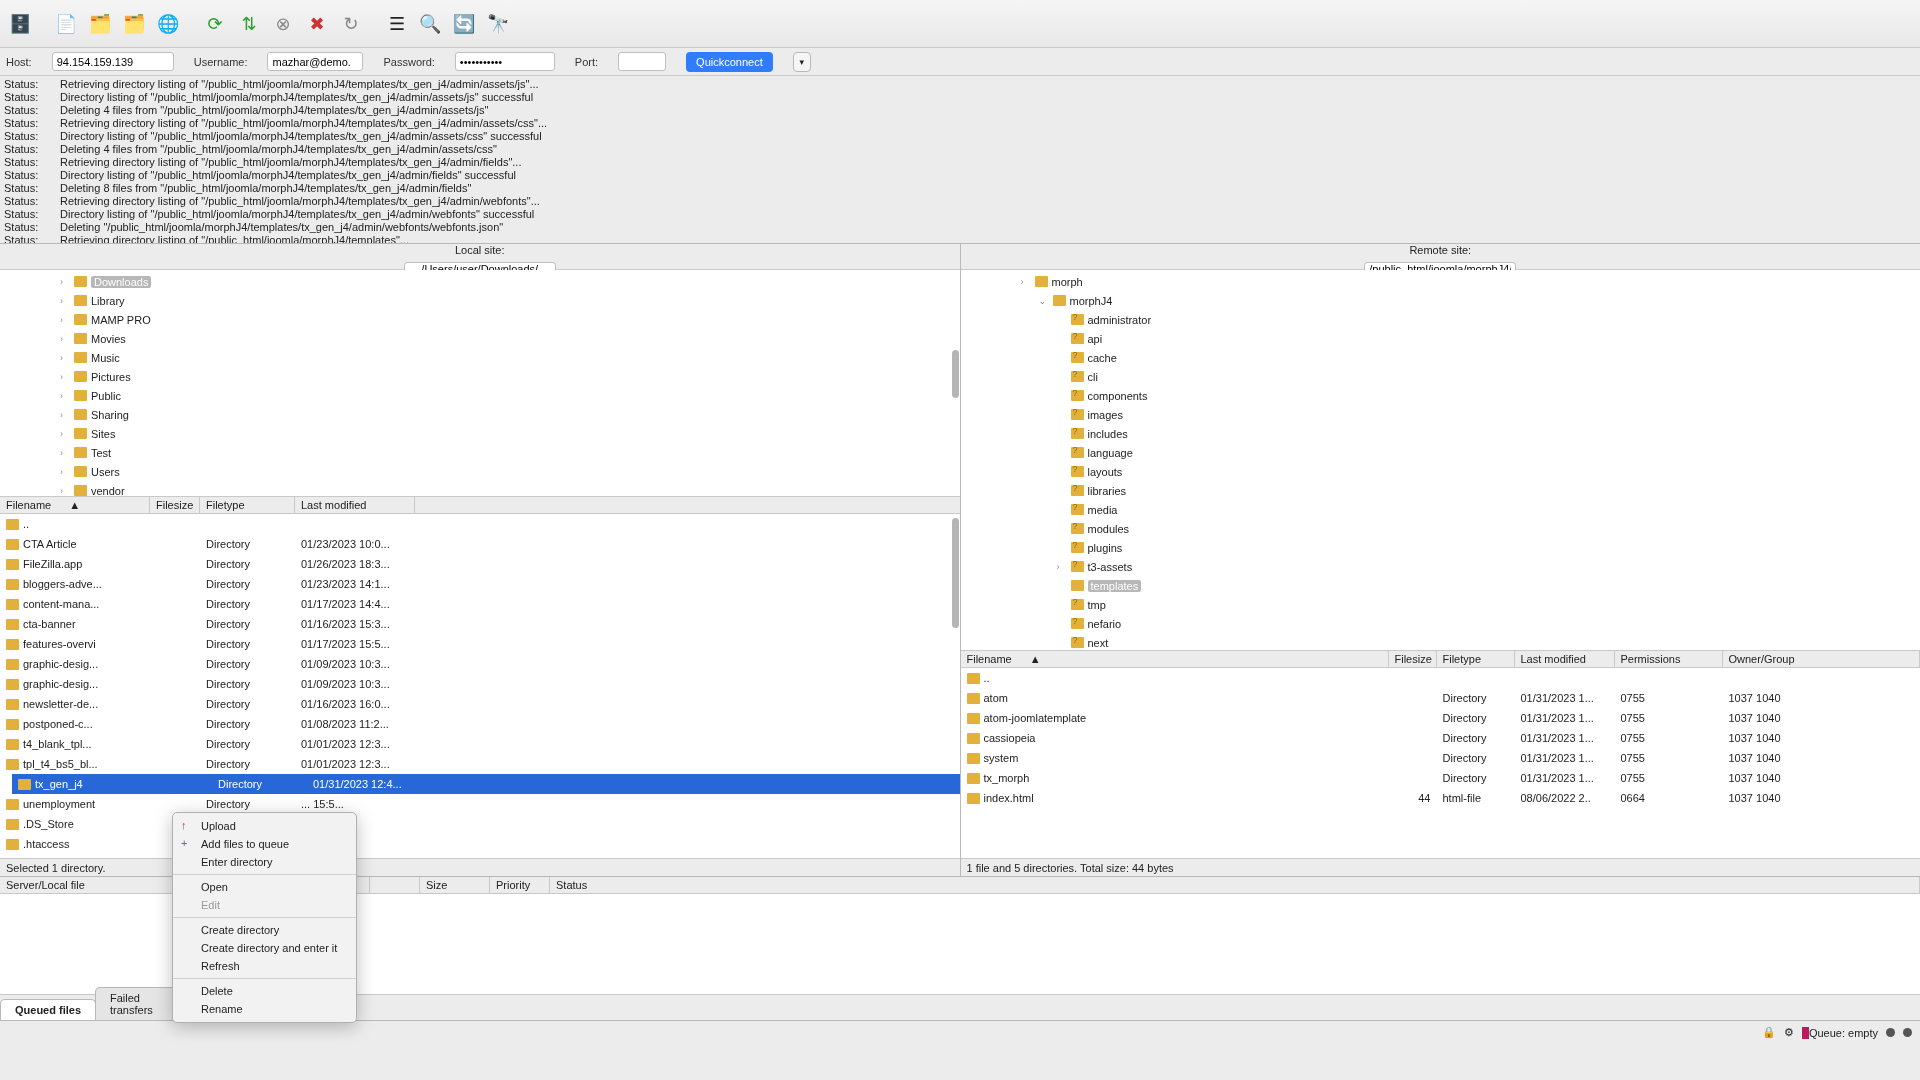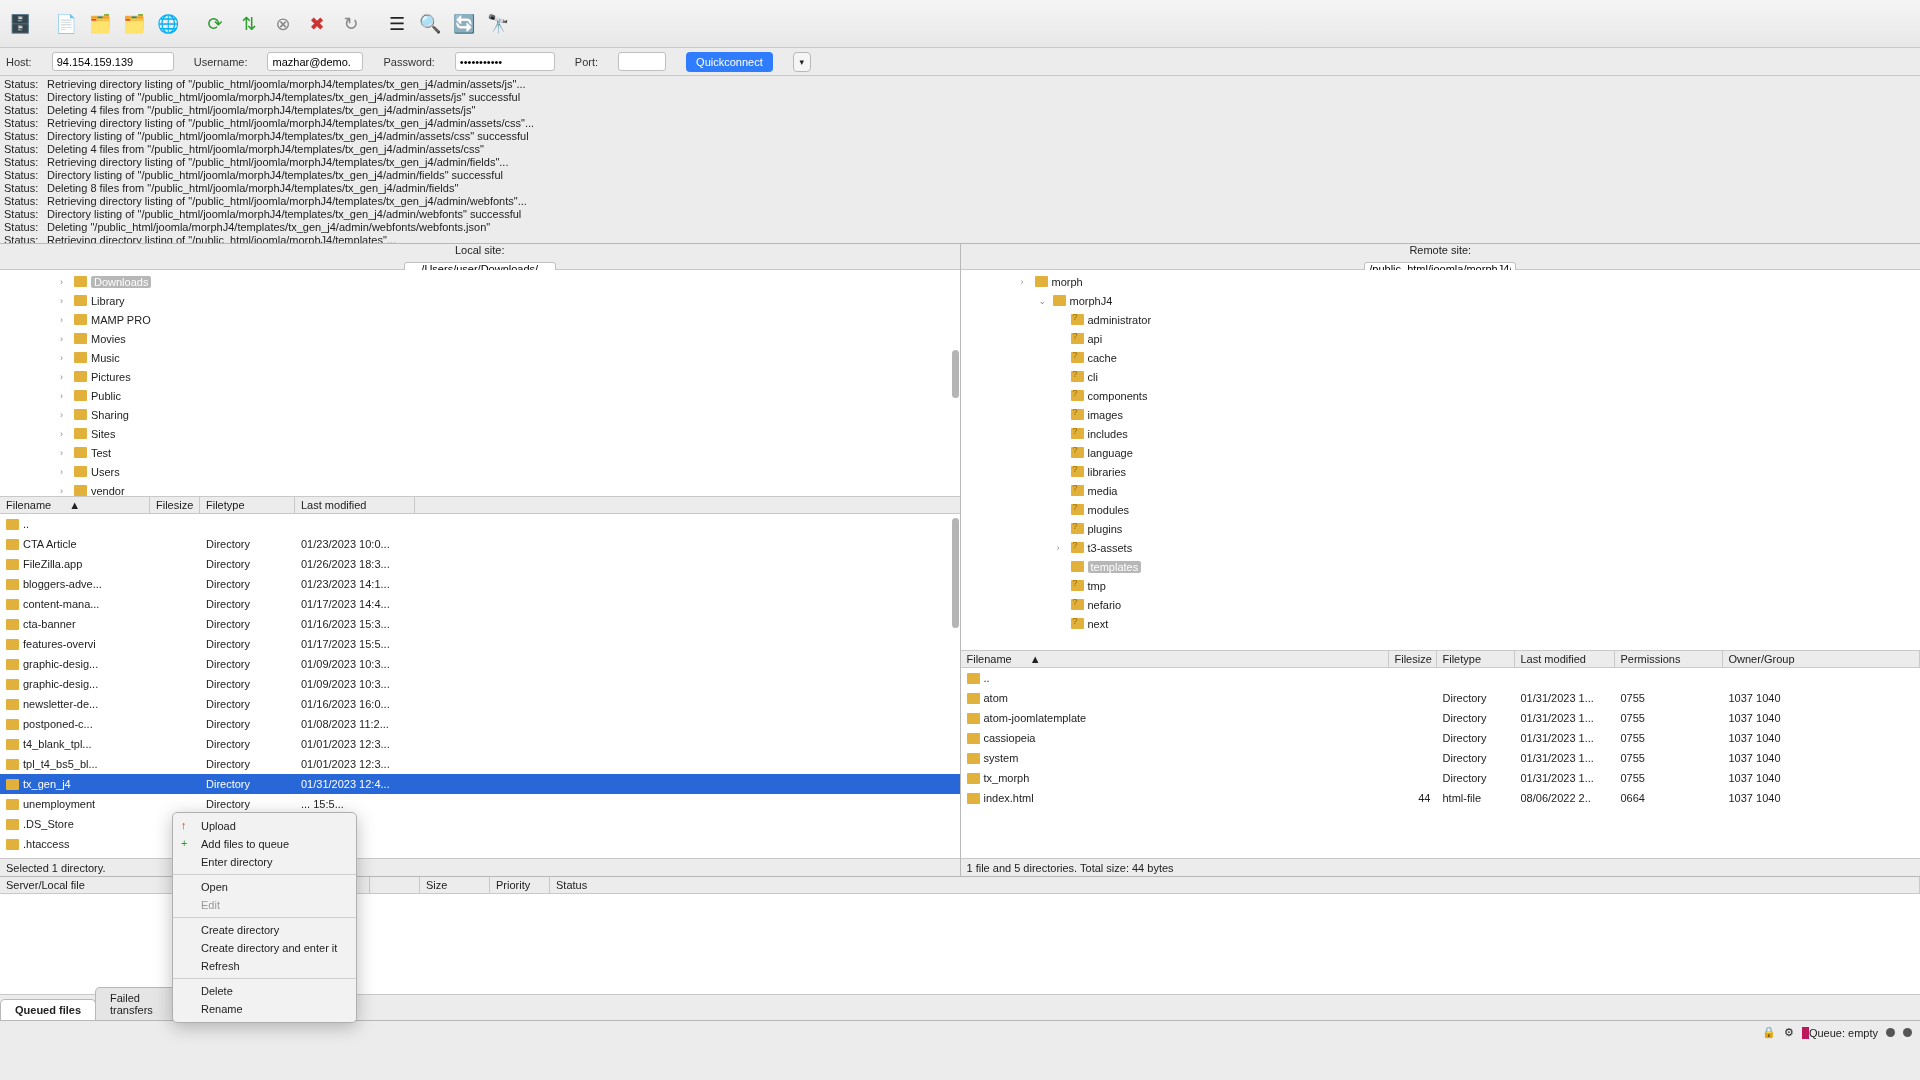--- a/index.html
+++ b/index.html
@@ -6,40 +6,40 @@
 body { background:#ececec; width:1920px; height:1080px; overflow:hidden; color:#222; }
 .toolbar { height:48px; display:flex; align-items:center; padding:0 6px; gap:4px; background:linear-gradient(#f5f5f5,#e8e8e8); border-bottom:1px solid #c9c9c9; }
 .tb-icon { width:30px; height:30px; display:flex; align-items:center; justify-content:center; font-size:18px; border-radius:4px; }
 .tb-sep { width:8px; }
 .connectbar { height:28px; display:flex; align-items:center; gap:20px; padding:0 6px; background:#ececec; border-bottom:1px solid #c9c9c9; }
 .connectbar label { color:#333; }
 .connectbar input { height:19px; border:1px solid #bfbfbf; border-radius:3px; padding:0 4px; background:#fff; }
 .qc-btn { background:#2f7cff; color:#fff; border:none; border-radius:4px; height:20px; padding:0 10px; font-size:11px; }
 .qc-chev { width:18px; height:20px; border:1px solid #b8b8b8; border-radius:4px; background:#f5f5f5; display:flex; align-items:center; justify-content:center; font-size:9px; }
 .log { height:168px; overflow:hidden; background:#ececec; border-bottom:1px solid #b8b8b8; padding:2px 4px; }
-.log-row { display:flex; gap:3px; line-height:13px; color:#222; }
+.log-row { display:flex; gap:16px; line-height:13px; color:#222; }
 .log-row span:first-child { width:40px; }
 .split { display:flex; height:632px; }
 .pane { flex:1; display:flex; flex-direction:column; border-right:1px solid #b8b8b8; overflow:hidden; }
 .pane:last-child { border-right:none; }
 .pathbar { height:26px; display:flex; align-items:center; gap:6px; padding:0 6px; border-bottom:1px solid #c9c9c9;flex-direction:column; }
 .pathbar input { flex:1; height:19px; border:1px solid #bfbfbf; border-radius:3px; padding:0 4px; background:#fff;text-align:center; }
 .combo-chev { width:18px; height:18px; background:#2f7cff; color:#fff; border-radius:3px; display:flex; align-items:center; justify-content:center; font-size:9px; }
 .tree { flex:1; overflow:auto; background:#fff; padding:2px 0; position:relative; }
 .tree-row { display:flex; align-items:center; height:19px; gap:4px; padding-left:60px; }
 .tree-row .exp { width:10px; color:#888; font-size:9px; }
 .tree-row.sel span.lbl { background:#b7b7b7; color:#fff; padding:0 3px; border-radius:2px; }
 .fld { width:13px; height:11px; background:#e2b13c; border-radius:1px; display:inline-block; }
 .fld.q { background:#e2b13c; position:relative; }
 .fld.q::after { content:"?"; position:absolute; left:2px; top:-2px; font-size:9px; color:#9c6b00; }
 .filelist-head { height:18px; display:flex; align-items:center; background:#ececec; border-top:1px solid #c9c9c9; border-bottom:1px solid #c9c9c9; }
 .fh { padding:0 6px; border-right:1px solid #c9c9c9; height:100%; display:flex; align-items:center; gap:18px; }
 .filelist { flex:1; overflow:auto; background:#fff; position:relative; }
 .fr { display:flex; align-items:center; height:20px; }
-.fr.sel { background:#2867d8; color:#fff; }
+.fr.sel { background:#2867d8; color:#fff;margin-left:12px; }
 .fc { padding:0 6px; overflow:hidden; white-space:nowrap; text-overflow:ellipsis; }
 .statusline { height:18px; border-top:1px solid #c9c9c9; display:flex; align-items:center; padding:0 6px; background:#ececec; }
 .queue-head { height:18px; display:flex; border-top:1px solid #b8b8b8; border-bottom:1px solid #c9c9c9; background:#ececec; }
 .queue-body { height:100px; background:#fff; }
 .tabs { height:26px; display:flex; align-items:flex-end; gap:0; background:#ececec; border-top:1px solid #c9c9c9; }
 .tab { padding:4px 14px; border:1px solid #b8b8b8; border-bottom:none; background:#e5e5e5; border-radius:5px 5px 0 0; margin-right:-1px; }
 .tab.active { background:#fff; font-weight:600; }
 .footer { height:24px; border-top:1px solid #b8b8b8; display:flex; align-items:center; justify-content:flex-end; gap:8px; padding:0 8px; background:#ececec; }
 .ctx { position:absolute; background:#f2f2f2; border:1px solid #b0b0b0; border-radius:5px; box-shadow:0 4px 18px rgba(0,0,0,.25); padding:4px 0; width:185px; z-index:50; }
 .ctx-item { padding:3px 14px 3px 28px; position:relative; }
@@ -385,20 +385,25 @@
           <span class="lbl">includes</span>
         </div>
         <div class="tree-row" style="padding-left: 96px;">
           <span class="exp"></span>
           <span class="fld q"></span>
           <span class="lbl">language</span>
         </div>
         <div class="tree-row" style="padding-left: 96px;">
           <span class="exp"></span>
           <span class="fld q"></span>
+          <span class="lbl">layouts</span>
+        </div>
+        <div class="tree-row" style="padding-left: 96px;">
+          <span class="exp"></span>
+          <span class="fld q"></span>
           <span class="lbl">libraries</span>
         </div>
         <div class="tree-row" style="padding-left: 96px;">
           <span class="exp"></span>
           <span class="fld q"></span>
           <span class="lbl">media</span>
         </div>
         <div class="tree-row" style="padding-left: 96px;">
           <span class="exp"></span>
           <span class="fld q"></span>

